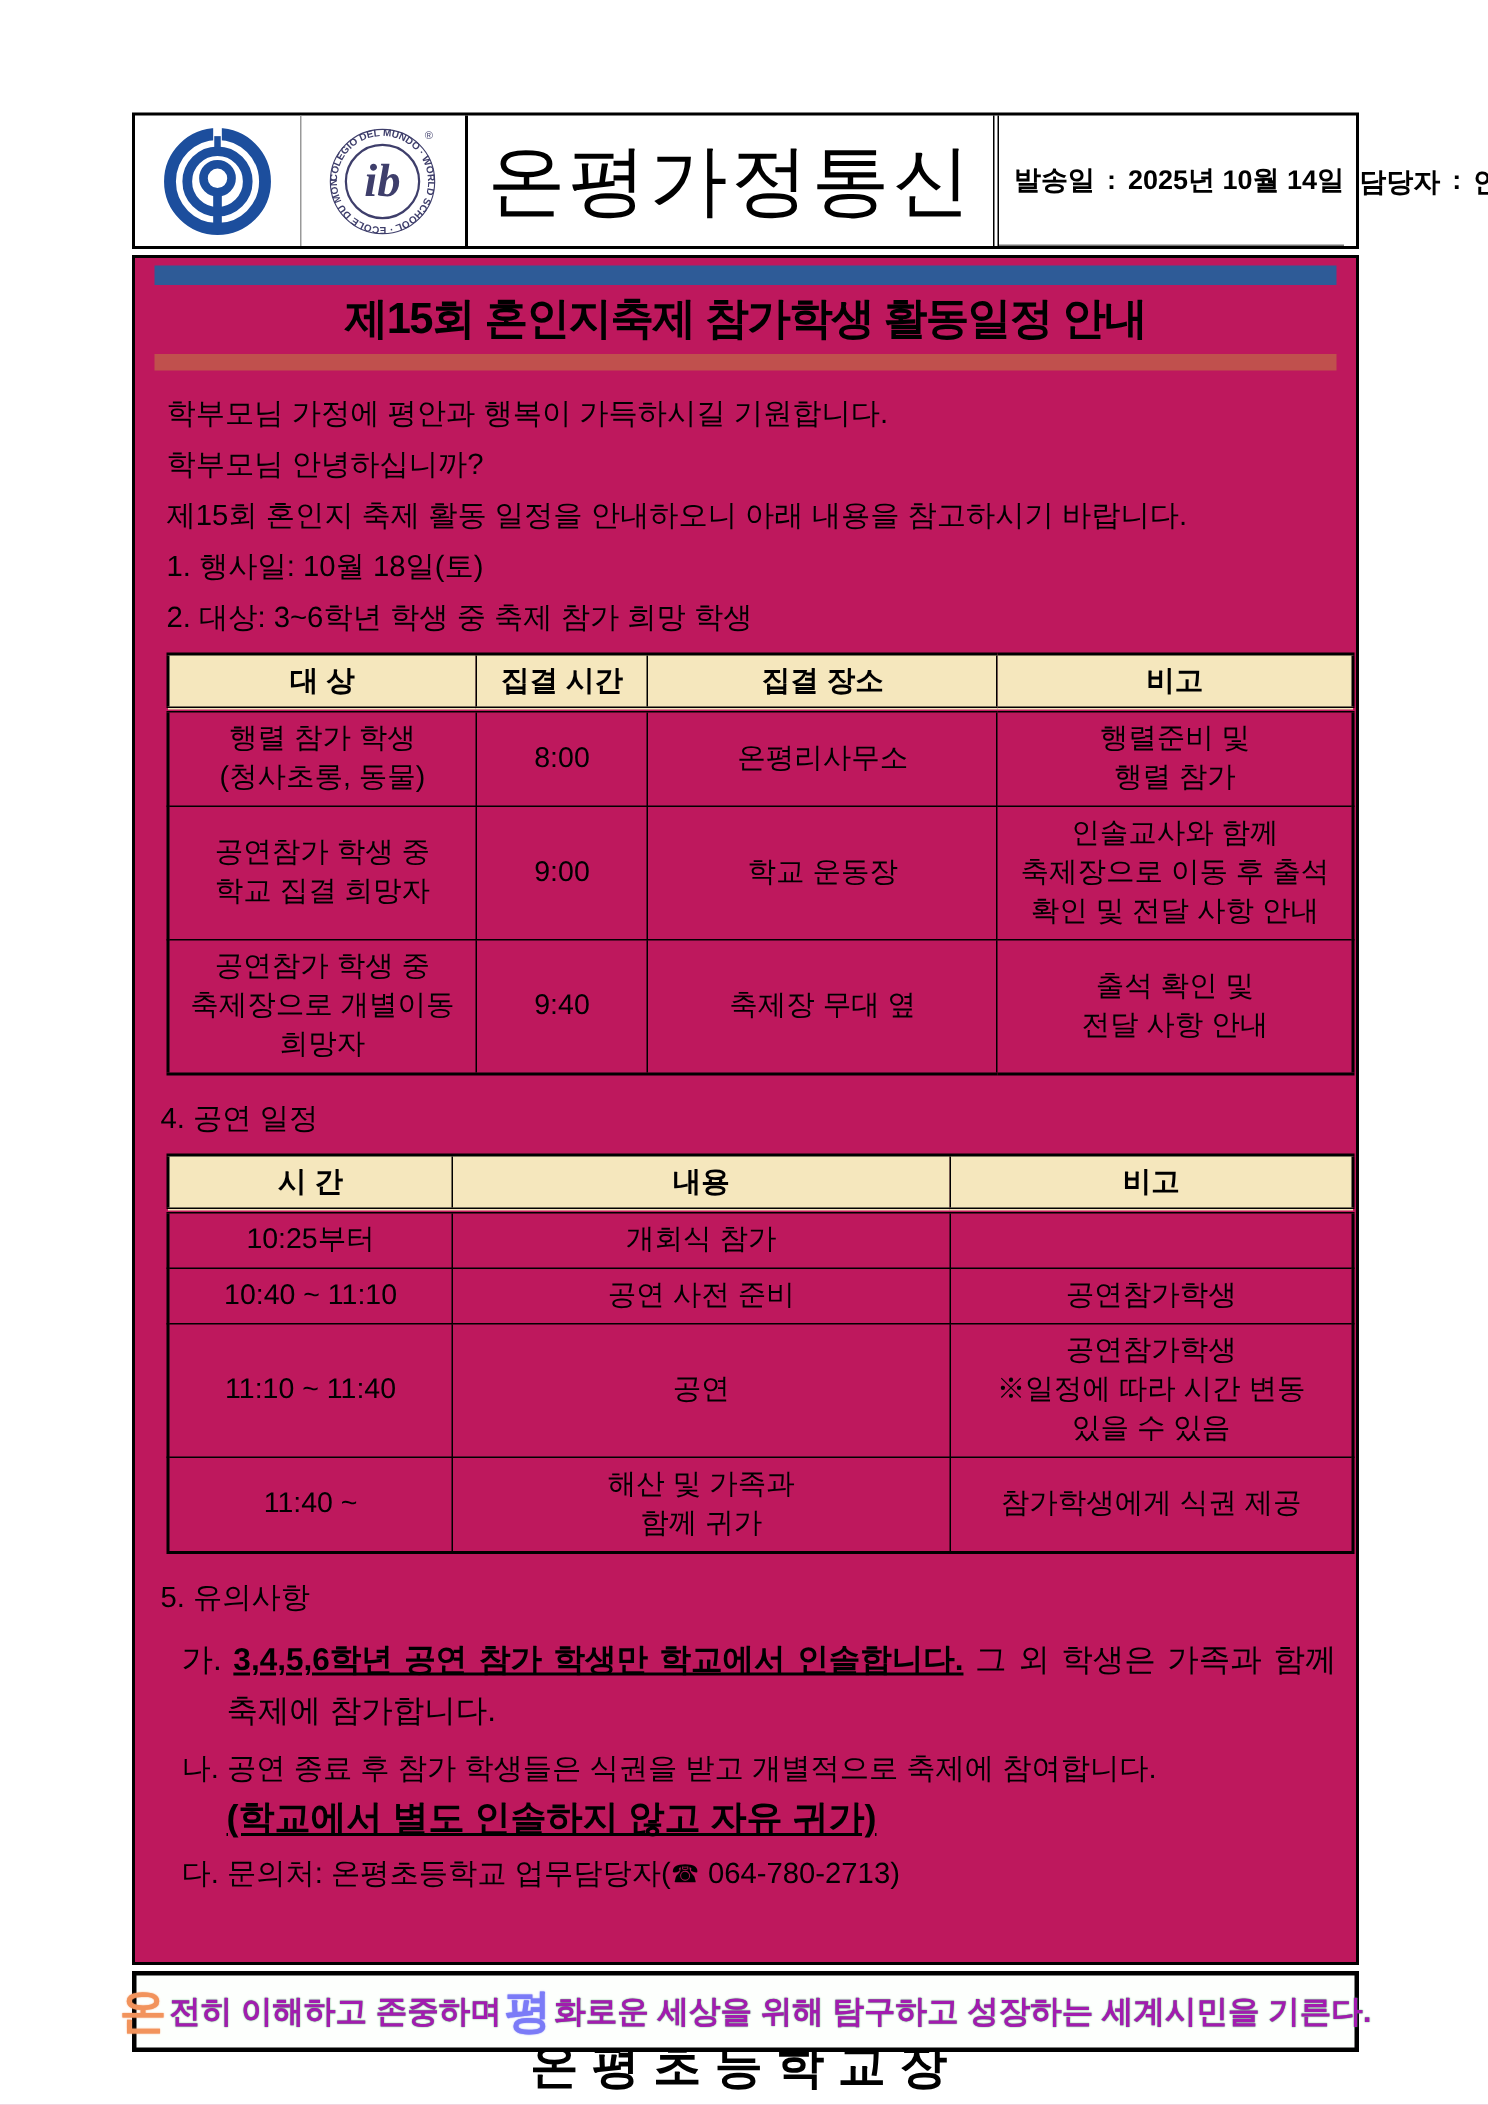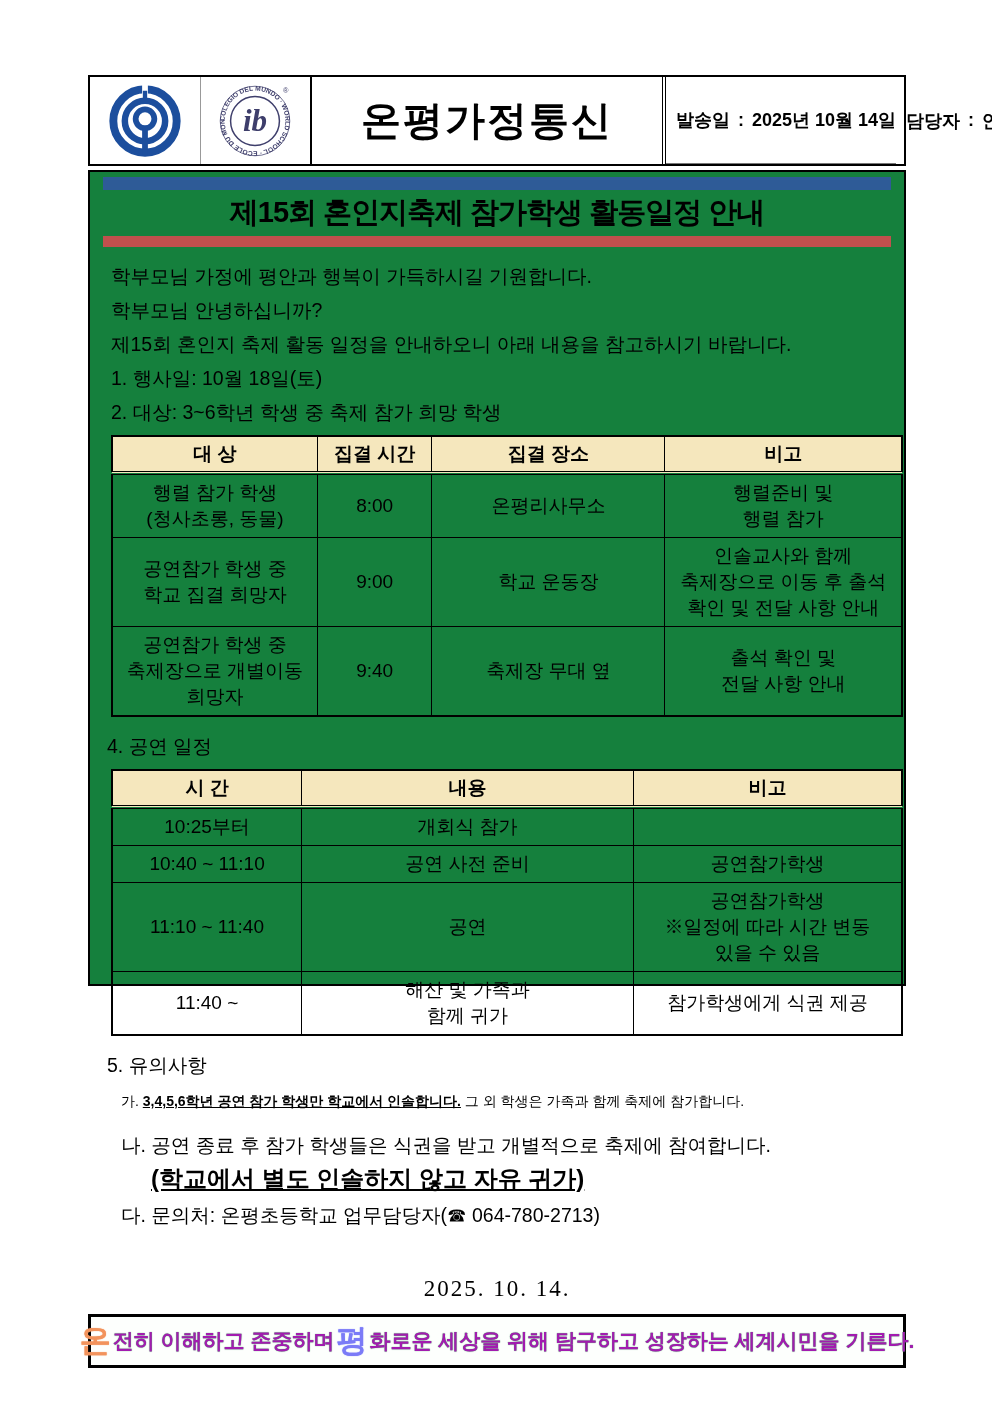--- a/index.html
+++ b/index.html
@@ -6,46 +6,46 @@
   html,body { background:#ffffff; }
   body { width:992px; height:1403px; font-family:"Liberation Sans", sans-serif; color:#000; position:relative; }
   .page { position:relative; width:992px; height:1403px; background:#fff; overflow:hidden; }
 
   
   .header-box { position:absolute; left:88px; top:75px; width:818px; height:91px; border:2px solid #000; display:flex; background:#fff; }
   .logo-cell { width:222px; border-right:2px solid #000; display:flex; align-items:center; }
   .logo-half { flex:1; display:flex; align-items:center; justify-content:center; height:100%; }
   .logo-half.first { border-right:1px solid #999; }
   .title-cell { flex:1; display:flex; align-items:center; justify-content:center; border-right:4px double #000; }
-  .newsletter-title { font-size:40px; font-weight:bold; letter-spacing:2px; }
+  .newsletter-title { font-size:52px; font-weight:normal; letter-spacing:2px; }
   .info-cell { width:238px; display:flex; flex-direction:row; }
   .info-row { flex:1; display:flex; align-items:center; padding-left:10px; font-size:18px; font-weight:bold; gap:8px; white-space:nowrap; }
   .info-row.first { border-bottom:1px solid #777; }
 
   
-  .main-box { position:absolute; left:88px; top:170px; width:818px; height:816px; border:2px solid #000; background:#15803d; padding:5px 13px 0 13px; }
+  .main-box { position:absolute; left:88px; top:170px; width:818px; height:1140px; border:2px solid #000; background:#be185d; padding:5px 13px 0 13px; }
   .bar-navy { height:13px; background:#2E5B97; }
   .notice-title { text-align:center; font-size:29px; font-weight:bold; padding:3px 0 3px 0; letter-spacing:-1px; }
   .bar-red { height:11px; background:#C0504D; }
 
   .intro { margin-top:12px; font-size:19.5px; line-height:33px; padding-left:4px; }
   .body-line { font-size:19.5px; line-height:34px; padding-left:4px; }
 
   
   .doc-table { border-collapse:collapse; table-layout:fixed; width:792px; margin:6px 0 0 8px; text-align:center; font-size:19px; border:2px solid #000; }
   .doc-table th { background:#F5E7BD; border:1px solid #000; border-top:2px solid #000; border-bottom:4px double #000; font-weight:bold; padding:4px 2px; font-size:19px; }
   .doc-table td { border:1px solid #000; padding:5px 4px; line-height:26px; white-space:pre-line; }
   .doc-table tr:last-child td { border-bottom:2px solid #000; }
 
   .section-heading { font-size:19.5px; line-height:34px; padding-left:4px; margin-top:12px; }
 
   
   .notes { margin-top:8px; }
-  .note-ga { font-size:14px; line-height:22px; padding-left:48px; text-indent:-30px; text-align:justify; margin-top:2px; }
-  .note-na { font-size:19.5px; line-height:34px; padding-left:18px; margin-top:16px; }
+  .note-ga { font-size:21px; line-height:34px; padding-left:48px; text-indent:-30px; text-align:justify; margin-top:2px; }
+  .note-na { font-size:19.5px; line-height:34px; padding-left:18px; margin-top:4px; }
   .note-na-sub { font-size:24px; line-height:34px; padding-left:48px; font-weight:bold; text-decoration:underline; }
   .note-da { font-size:19.5px; line-height:34px; padding-left:18px; margin-top:2px; }
   .bold-underline { font-weight:bold; text-decoration:underline; }
 
   
   .closing-date { text-align:center; font-family:"Liberation Serif", serif; font-size:23px; margin-top:44px; letter-spacing:2px; }
   .signature { text-align:center; font-family:"Liberation Serif", serif; font-size:32px; font-weight:bold; letter-spacing:9px; margin-top:20px; }
 
   
   .footer-box { position:absolute; left:88px; top:1314px; width:818px; height:54px; border:3px solid #000; background:#fdfffd; display:flex; align-items:center; justify-content:center; white-space:nowrap; }

